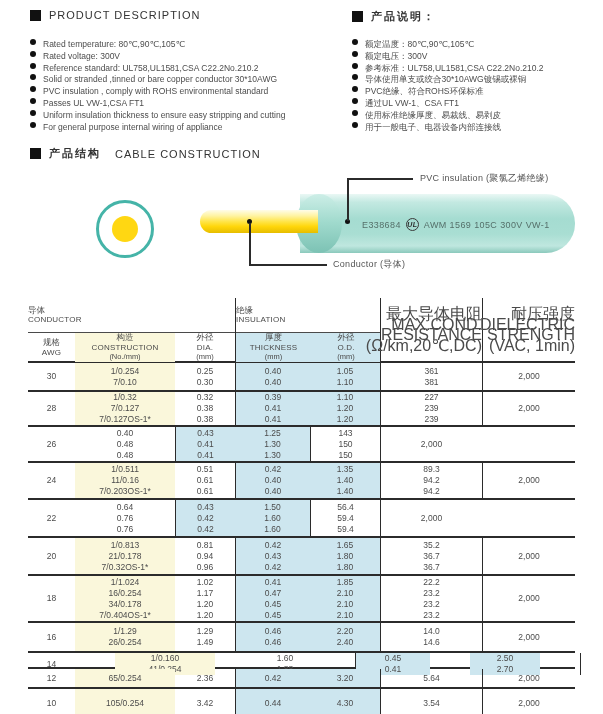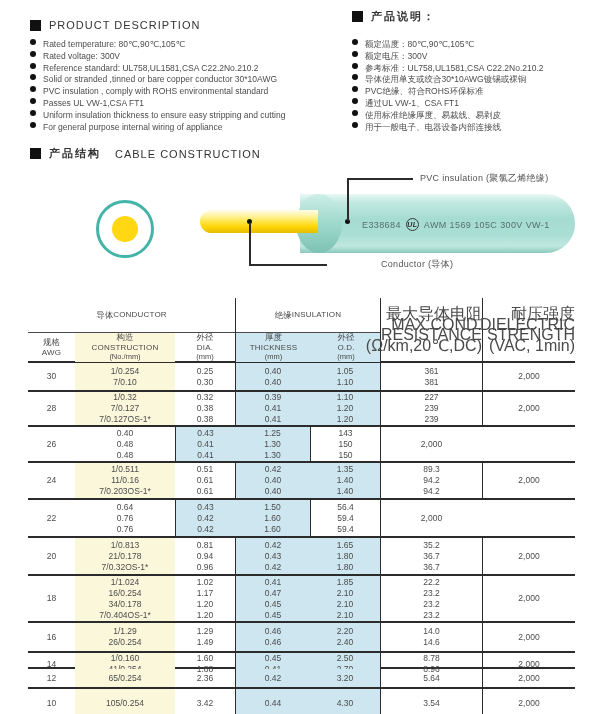--- a/index.html
+++ b/index.html
@@ -30,21 +30,21 @@
   .cable-print{font-size:9px;color:#55706a;letter-spacing:0.4px;white-space:nowrap;display:flex;align-items:center;gap:5px;}
   .ul-badge{display:inline-block;width:11px;height:11px;border:1px solid #3a3a3a;border-radius:50%;
          font-size:7px;font-weight:bold;font-style:italic;color:#2c2c2c;text-align:center;line-height:11px;}
   .callout-line{background:#2b2b2b;}
   .callout-dot{width:5px;height:5px;border-radius:50%;background:#111;}
   .callout-label{font-size:9px;color:#555;white-space:nowrap;letter-spacing:0.3px;}
   
   .tbl{left:28px;top:298px;width:547px;}
   .hdr{display:grid;grid-template-columns:207px 145px 102px 93px;height:63px;border-bottom:2px solid #2b2b2b;}
   .hgroup{display:flex;flex-direction:column;}
-  .hgroup .gl{height:34px;display:flex;flex-direction:row;align-items:center;justify-content:center;
+  .hgroup .gl{height:34px;display:flex;flex-direction:column;align-items:flex-start;justify-content:center;
         border-bottom:1.5px solid #4a4a4a;line-height:10.5px;}
   .hgroup .subs{display:grid;height:29px;}
   .subs-a{grid-template-columns:47px 100px 60px;}
   .subs-b{grid-template-columns:75px 70px;}
   .hcell{display:flex;flex-direction:column;align-items:center;justify-content:center;line-height:9.6px;text-align:right;}
   .hcell .cn,.gl .cn{font-size:8.5px;color:#4a4a4a;}
   .hcell .en,.gl .en{font-size:8px;color:#4a4a4a;letter-spacing:0.2px;}
   .hcell .sub{font-size:7.5px;color:#4a4a4a;}
   .htall{display:flex;flex-direction:column;align-items:flex-end;justify-content:center;line-height:10.5px;text-align:center;}
   .bl{border-left:1.5px solid #2b2b2b;}
@@ -52,21 +52,21 @@
   .bg-b{background:#cde6ef;}
   .t-row{display:grid;grid-template-columns:47px 100px 60px 75px 70px 102px 93px;
         border-bottom:2px solid #2b2b2b;box-sizing:border-box;}
   .t-row:last-child{border-bottom-width:2px;}
   .cell{display:flex;flex-direction:column;align-items:center;justify-content:center;
         font-size:8.5px;line-height:11px;color:#4c4c4c;text-align:center;box-sizing:border-box;}
 </style>
 </head>
 <body>
 
-<div class="abs sec-title" style="left:30px;top:19px;">
+<div class="abs sec-title" style="left:30px;top:9px;">
   <span class="sq"></span>
   <span>PRODUCT DESCRIPTION</span>
 </div>
 <div class="abs sec-title" style="left:352px;top:9px;">
   <span class="sq"></span>
   <span class="cn-bold">产品说明：</span>
 </div>
 
 <ul class="blist abs" style="left:30px;top:39px;width:315px;" id="bullets-en">
     <li>
@@ -160,21 +160,21 @@
 </div>
 
 <div class="abs callout-dot" style="left:345px;top:219px;"></div>
 <div class="abs callout-line" style="left:347px;top:179px;width:1.5px;height:42px;"></div>
 <div class="abs callout-line" style="left:347px;top:178px;width:66px;height:1.5px;"></div>
 <div class="abs callout-label" style="left:420px;top:172px;">PVC insulation (聚氯乙烯绝缘)</div>
 
 <div class="abs callout-dot" style="left:247px;top:219px;"></div>
 <div class="abs callout-line" style="left:249px;top:223px;width:1.5px;height:42px;"></div>
 <div class="abs callout-line" style="left:249px;top:264px;width:78px;height:1.5px;"></div>
-<div class="abs callout-label" style="left:333px;top:258px;margin-left:48px;">Conductor (导体)</div>
+<div class="abs callout-label" style="left:333px;top:258px;">Conductor (导体)</div>
 
 <div class="abs tbl">
   <div class="hdr">
 
     <div class="hgroup">
       <div class="gl">
         <span class="cn">导体</span>
         <span class="en">CONDUCTOR</span>
       </div>
       <div class="subs subs-a">
@@ -471,21 +471,21 @@
           <div>2.40</div>
         </div>
         <div class="cell bl">
           <div>14.0</div>
           <div>14.6</div>
         </div>
         <div class="cell bl">
           <div>2,000</div>
         </div>
       </div>
-      <div class="t-row" style="height: 16px;">
+      <div class="t-row" style="height: 16px; gap: 40px;">
         <div class="cell ">
           <div>14</div>
         </div>
         <div class="cell bg-y">
           <div>1/0.160</div>
           <div>41/0.254</div>
         </div>
         <div class="cell ">
           <div>1.60</div>
           <div>1.88</div>

